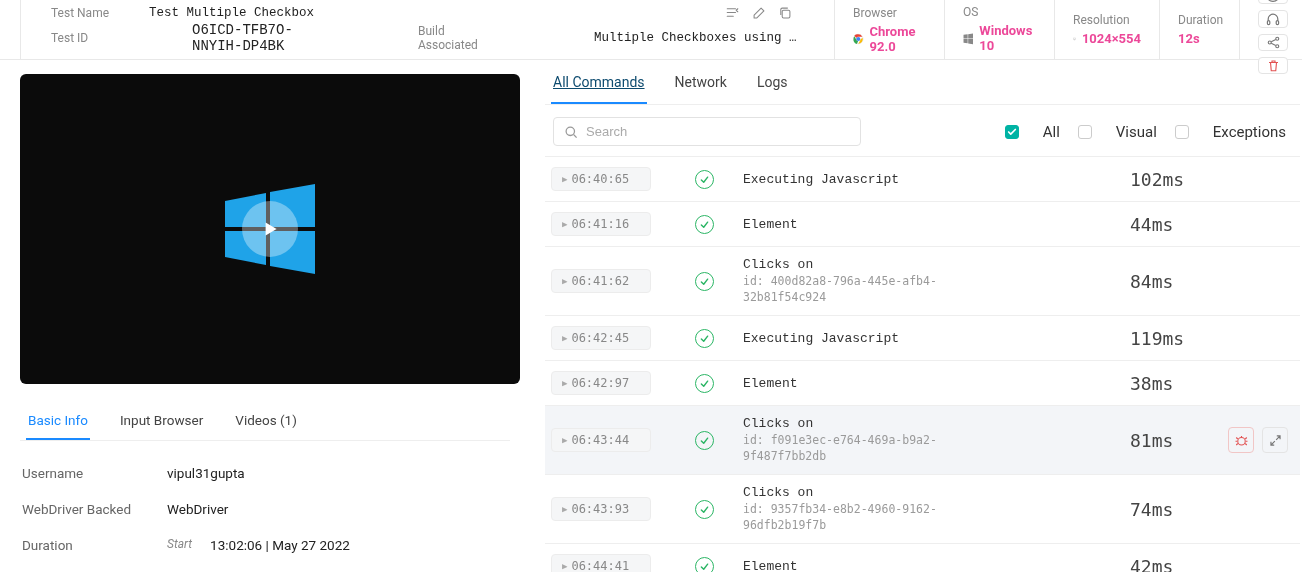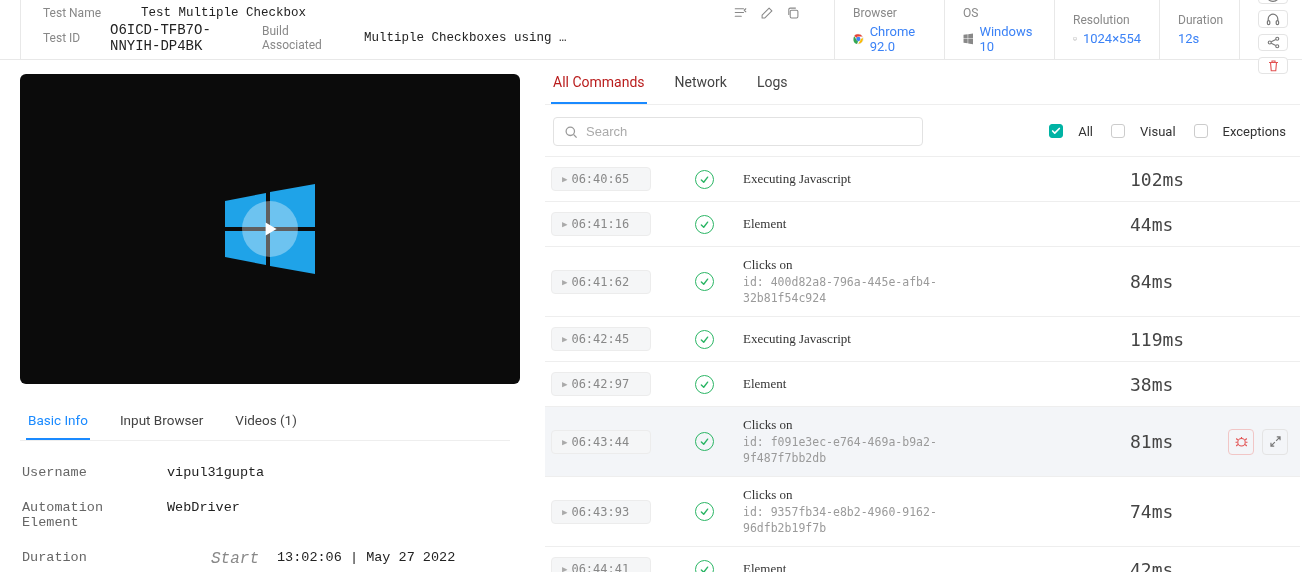--- a/index.html
+++ b/index.html
@@ -37,27 +37,27 @@
     }
     .meta-block {
       border-left: 1px solid #e8e8e8;
       padding: 6px 18px;
       display: flex;
       flex-direction: column;
       justify-content: center;
     }
     .meta-block.flex1 { flex: 1; }
     .meta-block.noborder { border-left: none; }
-    .meta-row { display: flex; align-items: center; gap: 8px; margin: 1px 4px; }
+    .meta-row { display: flex; align-items: center; gap: 8px; margin: 1px 12px; justify-content: space-between; }
     .meta-row .label { color: #888; font-size: 12px; width: 56px; }
     .meta-row .label.w2 { width: 90px; }
     .meta-row .val { color: #222; font-size: 12.5px; }
     .meta-row .val.trunc { max-width: 210px; white-space: nowrap; overflow: hidden; text-overflow: ellipsis; }
     .meta-small-lbl { color: #888; font-size: 12px; margin-bottom: 4px; }
-    .meta-small-val { color: #3b82f6; font-size: 13px; display: flex; align-items: center; gap: 6px; }
+    .meta-small-val { color: #ec4899; font-size: 13px; display: flex; align-items: center; gap: 6px; font-weight: bold; }
     .top-icons { display: flex; gap: 12px; align-items: center; padding-right: 12px; }
     .top-icon { color: #888; cursor: pointer; display: inline-flex; }
     .right-btns { display: flex; gap: 6px; align-items: center; padding-right: 14px; }
     .sq-btn {
       width: 30px; height: 30px;
       border: 1px solid #e4e4e4; border-radius: 4px;
       display: inline-flex; align-items: center; justify-content: center;
       color: #777; cursor: pointer; background: #fff;
     }
     .sq-btn.red { color: #e25252; }
@@ -93,50 +93,50 @@
       display: flex; gap: 28px;
       border-bottom: 1px solid #eee;
       width: 490px;
       padding: 0 6px;
     }
     .left-tab {
       padding: 10px 2px; color: #444; font-size: 13.5px; cursor: pointer;
     }
     .left-tab.active { color: #1a8aff; border-bottom: 2px solid #1a8aff; }
     .kv-list { margin-top: 14px; width: 490px; }
-    .kv-row { display: flex; padding: 10px 2px; font-size: 13.5px; font-family: Liberation Mono, monospace; }
+    .kv-row { display: flex; padding: 10px 2px; font-size: 13.5px; }
     .kv-row .k { width: 145px; color: #666; }
     .kv-row .v { color: #222; }
-    .kv-row .sub { color: #888; font-size: 16px; margin-right: 18px; margin-left: 44px;}
+    .kv-row .sub { color: #888; font-size: 12px; margin-right: 18px;}
     
     
     .right-tabs {
       display: flex; gap: 26px;
       border-bottom: 1px solid #eee;
       padding: 0 6px;
     }
     .right-tab { padding: 14px 2px 12px; color: #444; font-size: 14px; cursor: pointer; }
-    .right-tab.active { color: #b91c1c; border-bottom: 2px solid #1a8aff; }
+    .right-tab.active { color: #0c4a6e; border-bottom: 2px solid #1a8aff; text-decoration: underline; }
 
     
     .filter-row {
       display: flex; align-items: center; justify-content: space-between;
       padding: 12px 14px 10px 8px;
     }
     .search-box {
       display: flex; align-items: center; gap: 8px;
       border: 1px solid #e2e2e2; border-radius: 4px;
-      padding: 6px 10px; width: 370px;
+      padding: 6px 10px; width: 308px;
     }
     .search-box input {
       border: none; outline: none; font-size: 13px; flex: 1; color: #333;
     }
     .search-box input::placeholder { color: #aaa; }
     .checks { display: flex; gap: 18px; color: #333; }
-    .chk { display: flex; gap: 15px; font-size: 13px; cursor: pointer; }
+    .chk { display: flex; align-items: center; gap: 24px; font-size: 15px; cursor: pointer; }
     .chk .box {
       width: 14px; height: 14px; border: 1.5px solid #ccc; border-radius: 3px;
       display: inline-flex; align-items: center; justify-content: center;
     }
     .chk.on .box { background: #00b3a4; border-color: #00b3a4; }
 
     
     .cmd-list { overflow-y: auto; flex: 1; }
     .cmd-row {
       display: flex; align-items: center;
@@ -155,21 +155,21 @@
     }
     .ts-pill .tri { font-size: 9px; color: #aaa; }
     .status-ico {
       width: 50px; display: flex; justify-content: center;
     }
     .ok-circ {
       width: 19px; height: 19px; border: 1.5px solid #2ab564; border-radius: 50%;
       display: inline-flex; align-items: center; justify-content: center;
     }
     .cmd-text { flex: 1; padding: 0 6px; }
-    .cmd-title { font-size: 13px; color: #333; font-family: Liberation Serif, serif; }
+    .cmd-title { font-size: 13px; color: #333; font-family: Liberation Mono, monospace; }
     .cmd-sub { font-size: 11.5px; color: #9a9a9a; font-family: 'SF Mono', Monaco, monospace; margin-top: 2px; max-width: 200px; word-break: break-all; line-height: 1.35; }
     .cmd-dur { width: 80px; color: #444; font-size: 18px; font-family: 'SF Mono', Monaco, monospace; }
     .cmd-acts { display: flex; gap: 8px; }
     .act-btn {
       width: 26px; height: 26px; border: 1px solid #e4e4e4; border-radius: 4px;
       display: inline-flex; align-items: center; justify-content: center;
       color: #777; cursor: pointer;
     }
     .act-btn.red { color: #e25252; border-color: #f1c6c6; }
   </style>
@@ -217,21 +217,21 @@
           <circle cx="10" cy="10" r="9" fill="#fff" stroke="#ccc"></circle>
           <circle cx="10" cy="10" r="4" fill="#4285F4"></circle>
           <path d="M10 1a9 9 0 017.8 4.5H10a4.5 4.5 0 00-4 2.4L2.6 3.5A9 9 0 0110 1z" fill="#EA4335"></path>
           <path d="M1 10a9 9 0 011.6-5.1l4 6.9A4.5 4.5 0 0010 14.5l-3 5A9 9 0 011 10z" fill="#34A853"></path>
           <path d="M10 19l3.4-5.9A4.5 4.5 0 0014.5 10l4-1.8A9 9 0 0110 19z" fill="#FBBC05"></path>
         </svg>
       <span>Chrome 92.0</span>
     </div>
   </div>
 
-  <div class="meta-block" style="width:110px;">
+  <div class="meta-block" style="width:110px;justify-content:flex-end;">
     <div class="meta-small-lbl">OS</div>
     <div class="meta-small-val">
       <svg width="13" height="13" viewBox="0 0 20 20" fill="#888">
           <path d="M1 3l8-1v8H1V3zm9-1.2L20 0v10h-10V1.8zM1 11h8v8l-8-1v-7zm9 0h10v10l-10-1.5V11z"></path>
         </svg>
       <span>Windows 10</span>
     </div>
   </div>
 
   <div class="meta-block" style="width:105px;">
@@ -310,21 +310,21 @@
       <div class="left-tab">Input Browser</div>
       <div class="left-tab">Videos (1)</div>
     </div>
 
     <div class="kv-list">
       <div class="kv-row">
         <span class="k">Username</span>
         <span class="v">vipul31gupta</span>
       </div>
       <div class="kv-row">
-        <span class="k">Automation Element</span>
+        <span class="k">WebDriver Backed</span>
         <span class="v">WebDriver</span>
       </div>
       <div class="kv-row">
         <span class="k">Duration</span>
         <span class="sub" style="font-style:italic;">Start</span>
         <span class="v">13:02:06 | May 27 2022</span>
       </div>
     </div>
   </div>
 

